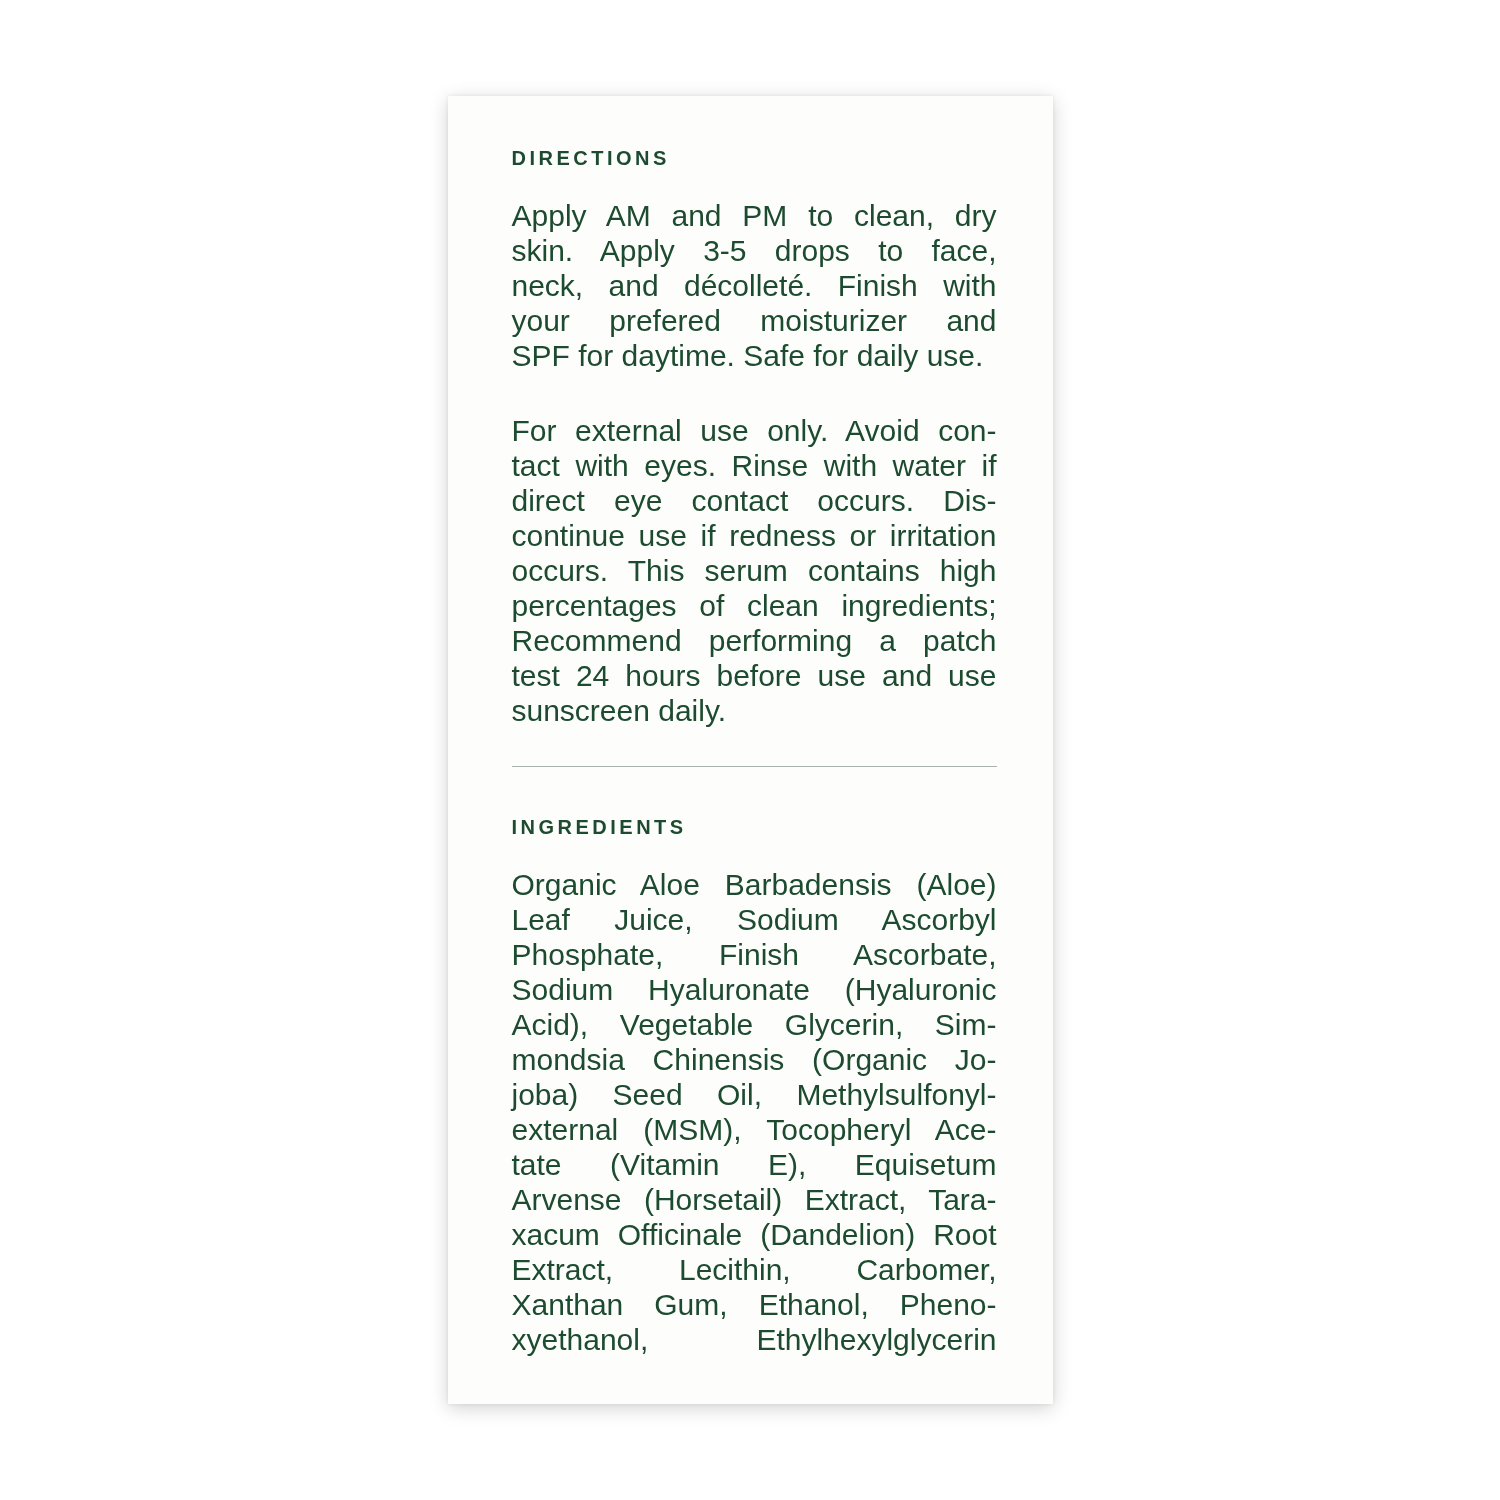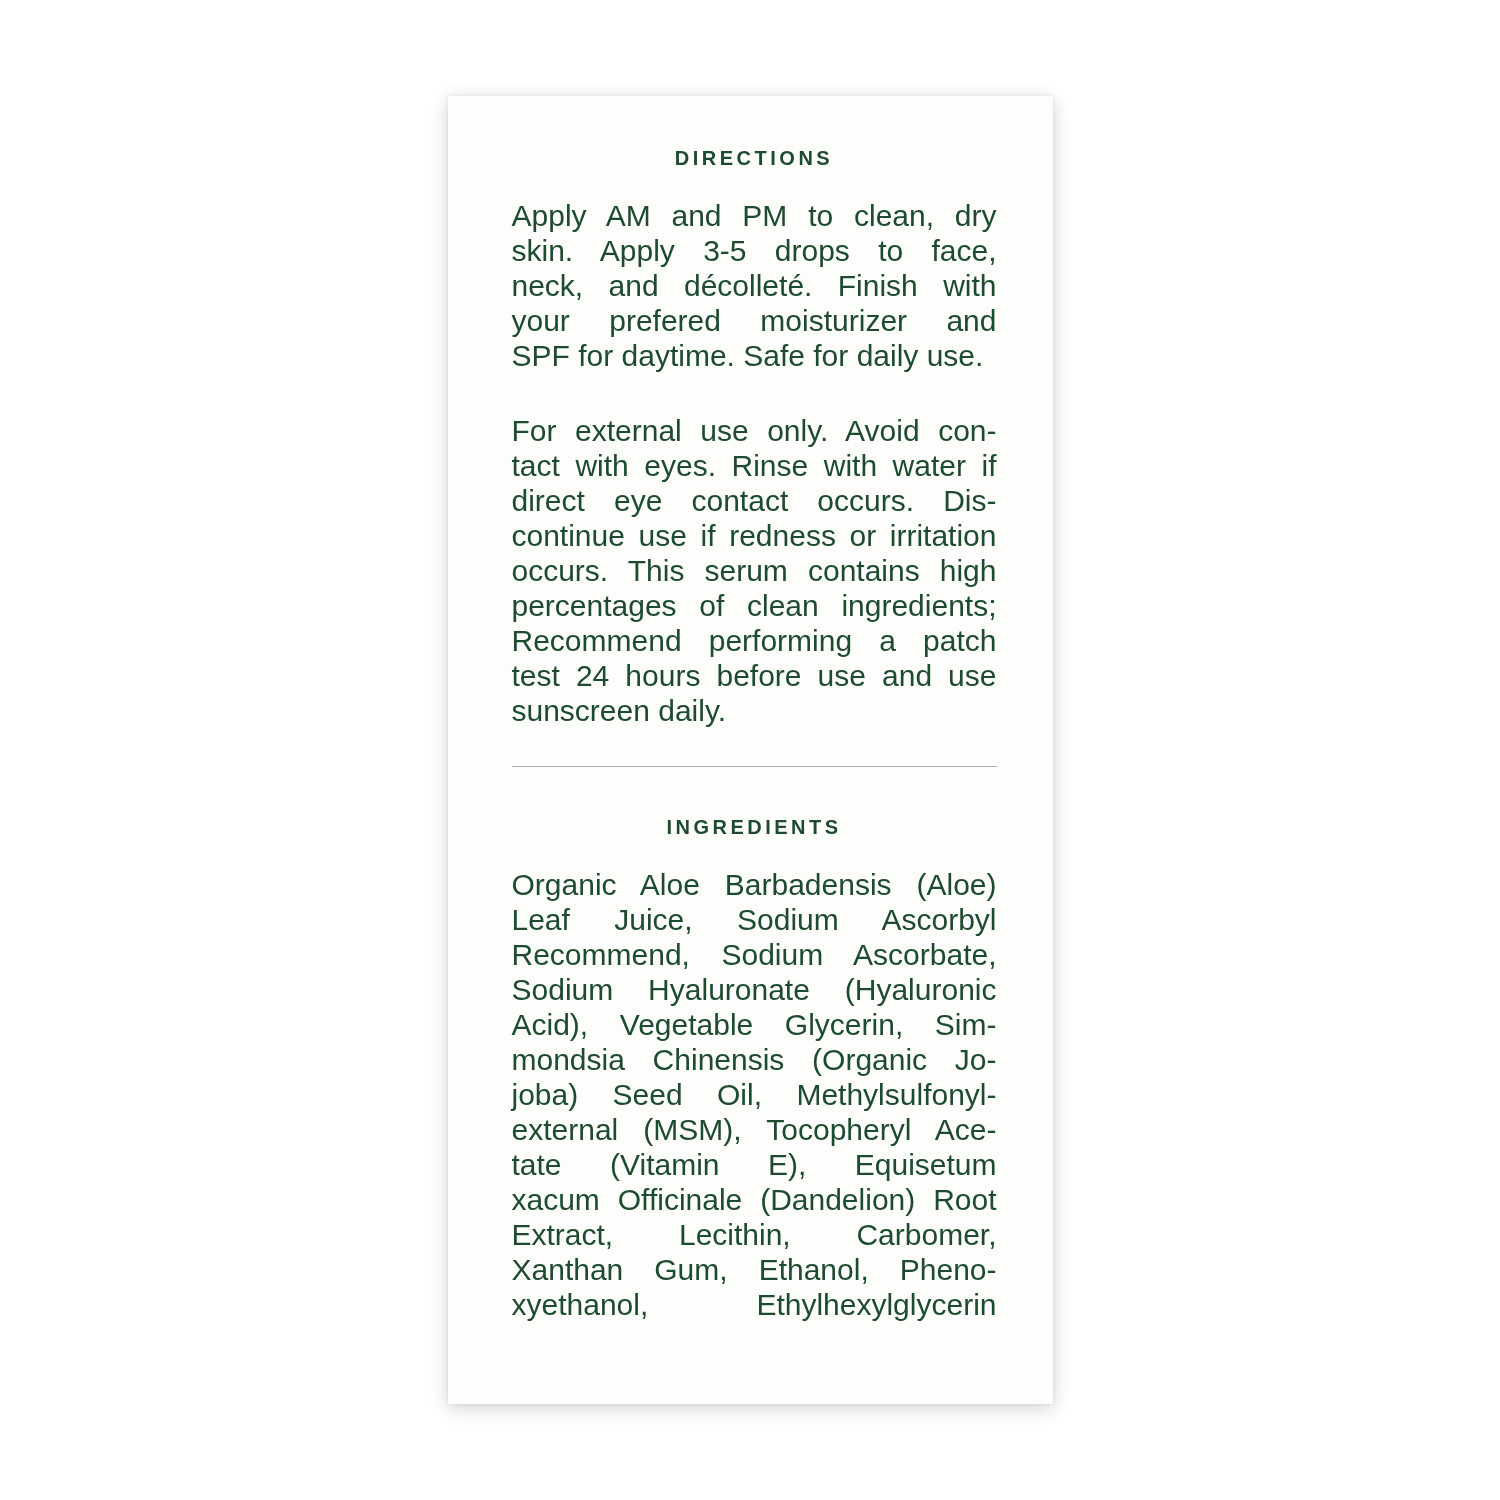--- a/index.html
+++ b/index.html
@@ -25,21 +25,20 @@
     padding: 50px 56px 40px 64px;
     color: var(--green);
   }
   .section-heading {
     font-size: 20px;
     line-height: 24px;
     font-weight: bold;
     letter-spacing: 3.5px;
     margin-bottom: 28px;
     color: var(--green);
-    text-align: center;
   }
   .body-text {
     font-size: 30px;
     line-height: 35px;
     color: var(--green);
   }
   .para { margin-top: 0; }
   .para + .para { margin-top: 40px; }
   .line {
     text-align: justify;
@@ -85,27 +84,28 @@
   </section>
 
   <hr class="divider">
 
   <section>
     <h2 class="section-heading">INGREDIENTS</h2>
     <div class="body-text">
         <div class="para">
           <div class="line">Organic Aloe Barbadensis (Aloe)</div>
           <div class="line">Leaf Juice, Sodium Ascorbyl</div>
-          <div class="line">Recommend, Sodium Ascorbate,</div>
+          <div class="line">Phosphate, Finish Ascorbate,</div>
           <div class="line">Sodium Hyaluronate (Hyaluronic</div>
           <div class="line">Acid), Vegetable Glycerin, Sim-</div>
           <div class="line">mondsia Chinensis (Organic Jo-</div>
           <div class="line">joba) Seed Oil, Methylsulfonyl-</div>
           <div class="line">external (MSM), Tocopheryl Ace-</div>
           <div class="line">tate (Vitamin E), Equisetum</div>
+          <div class="line">Arvense (Horsetail) Extract, Tara-</div>
           <div class="line">xacum Officinale (Dandelion) Root</div>
           <div class="line">Extract, Lecithin, Carbomer,</div>
           <div class="line">Xanthan Gum, Ethanol, Pheno-</div>
           <div class="line">xyethanol, Ethylhexylglycerin</div>
         </div>
       </div>
   </section>
 
 </div>
 

